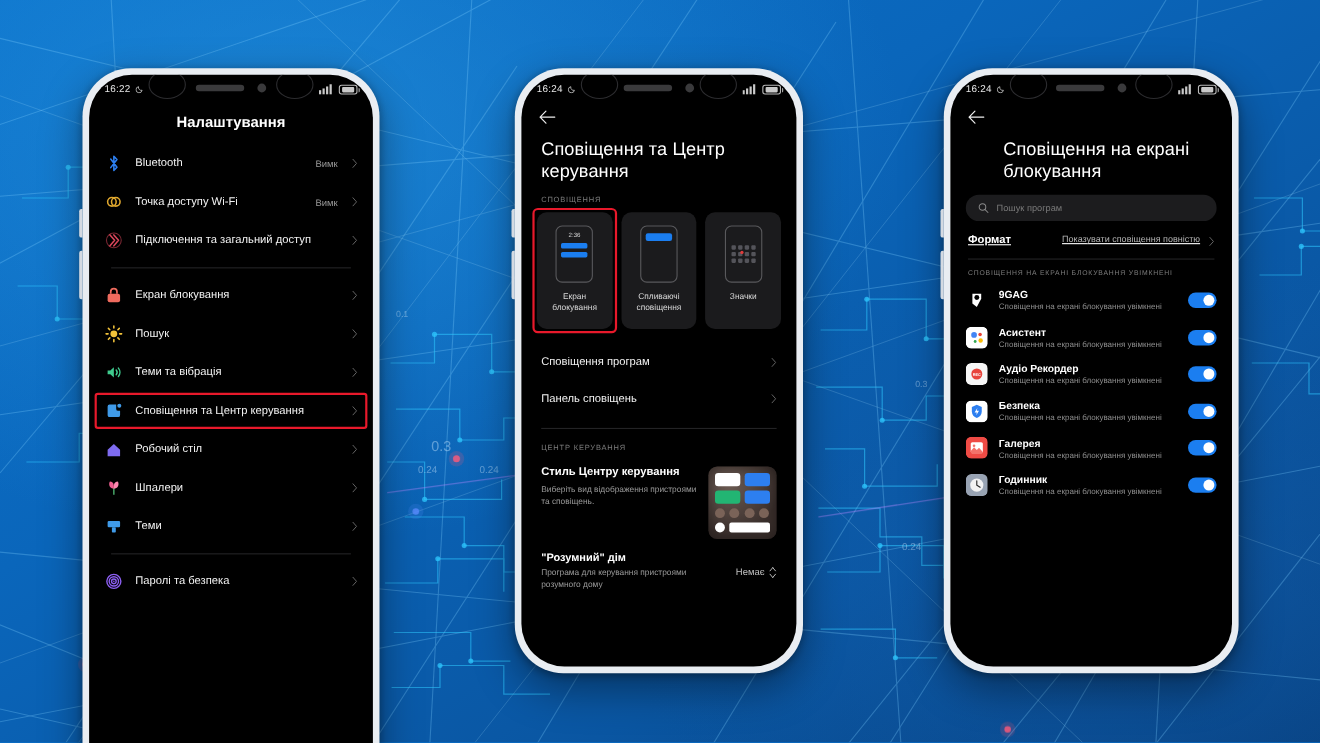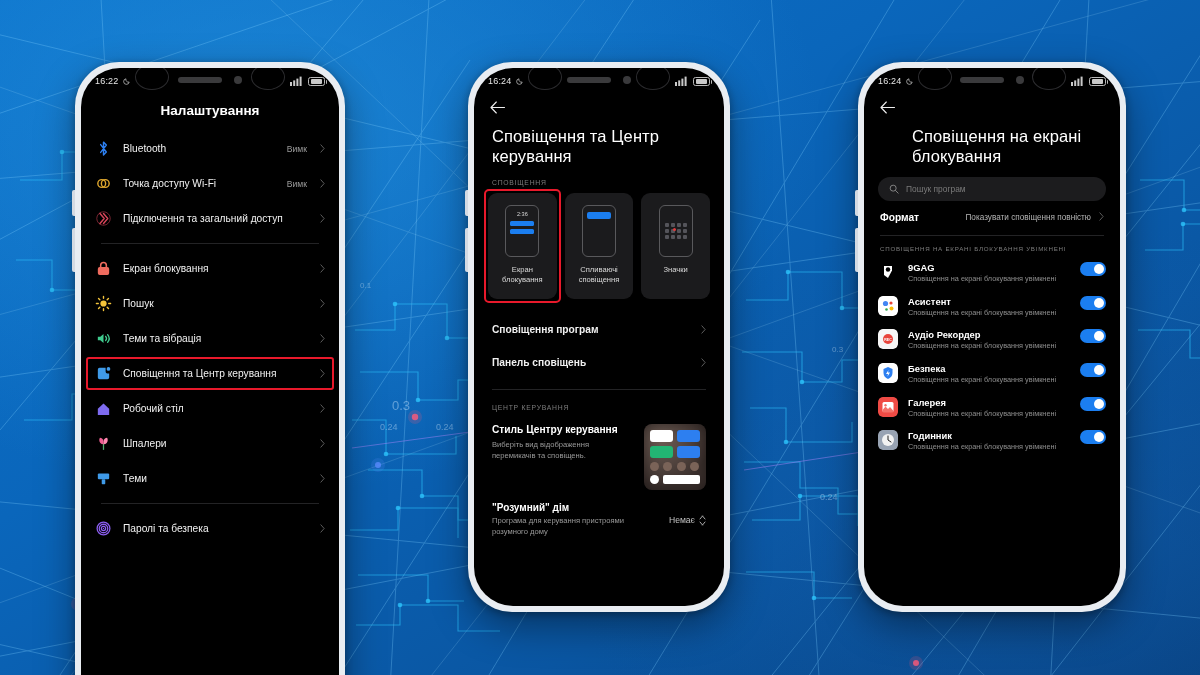--- a/index.html
+++ b/index.html
@@ -131,21 +131,21 @@
   .mini-float { width:24px; height:7px; background:#1b7ef0; border-radius:2px; margin-top:1px; }
   .mini-grid { display:grid; grid-template-columns:repeat(4,1fr); gap:2px; padding:5px 4px; }
   .mini-grid i { width:4px; height:4px; background:#54545a; border-radius:1px; display:block; position:relative;}
   .mini-grid i.dot::after{
     content:""; position:absolute; top:-1.5px; right:-1.5px; width:3px;height:3px;
     background:#e23b3b; border-radius:50%;
   }
   .card-label { font-size:7.6px; color:#d9d9d9; text-align:center; line-height:1.3; }
 
   .row2 { display:flex; align-items:center; padding: 11px 18px; }
-  .row2-label { font-size:10.2px; color:#f0f0f0; flex:1;font-weight:bold; }
+  .row2-label { font-size:10.2px; color:#f0f0f0; flex:1; }
 
   .cc-row { display:flex; align-items:flex-start; padding: 6px 18px 4px; gap:10px; }
   .cc-text { flex:1; }
   .cc-title { font-size:10.2px; font-weight:700; color:#fff; margin-bottom:4px; }
   .cc-sub { font-size:7.6px; color:#9a9a9a; line-height:1.45; }
   .cc-thumb {
     width:62px; height:66px; border-radius:8px; flex:0 0 62px;
     background: radial-gradient(circle at 30% 25%, #6b5a52, #3a2f2c 70%);
     padding:6px; display:flex; flex-direction:column; gap:4px;
     box-shadow: inset 0 0 14px rgba(0,0,0,.4);
@@ -163,25 +163,25 @@
   .sh-title { font-size:10px; font-weight:700; color:#fff; margin-bottom:3px; }
   .sh-sub { font-size:7.6px; color:#9a9a9a; line-height:1.42; }
   .sh-val { font-size:8.6px; color:#c2c2c2; display:flex; align-items:center; gap:4px; }
 
   
   .search {
     margin: 9px 14px 2px; height:24px; background:#1c1c1e; border-radius:13px;
     display:flex; align-items:center; gap:7px; padding: 0 11px;
   }
   .search-ph { font-size:8.4px; color:#7a7a7a; }
-  .fmt-row { display:flex; align-items:flex-start; padding: 9px 16px 9px; gap:8px; }
+  .fmt-row { display:flex; align-items:flex-end; padding: 9px 16px 9px; gap:8px;text-decoration:underline; }
   .fmt-label { font-size:10.2px; font-weight:700; color:#fff; flex:1; }
   .fmt-val { font-size:8.2px; color:#b4b4b4; text-align:right; line-height:1.45; }
 
-  .app-row { display:flex; gap:10px; padding: 6px 14px; }
+  .app-row { display:flex; align-items:center; gap:10px; padding: 6px 14px; }
   .app-ico { width:20px; height:20px; border-radius:5px; flex:0 0 20px; overflow:hidden; }
   .app-text { flex:1; min-width:0; }
   .app-name { font-size:9.4px; color:#fff; font-weight:600; margin-bottom:1px; }
   .app-sub { font-size:7.3px; color:#8e8e8e; line-height:1.32; }
   .toggle {
     width:26px; height:14px; border-radius:8px; background:#1b7ef0;
     position:relative; flex:0 0 26px;
   }
   .toggle::after{
     content:""; position:absolute; right:2px; top:2px; width:10px; height:10px;
@@ -536,21 +536,21 @@
               <path d="M1 1 L5 5.5 L1 10" fill="none" stroke="#c8c8c8" stroke-width="1.1" stroke-linecap="round" stroke-linejoin="round"></path>
             </svg>
           </div>
         </div>
       <div class="divider" style="margin:10px 18px;"></div>
       <div class="section-cap" style="padding-top:4px;">ЦЕНТР КЕРУВАННЯ</div>
 
       <div class="cc-row">
         <div class="cc-text">
           <div class="cc-title">Стиль Центру керування</div>
-          <div class="cc-sub">Виберіть вид відображення перемикачів та сповіщень.</div>
+          <div class="cc-sub">Виберіть вид відображення пристроями та сповіщень.</div>
         </div>
         <div class="cc-thumb">
           <div class="cc-tiles">
             <span style="background:#ffffff"></span>
             <span style="background:#2d7ff0"></span>
             <span style="background:#22b573"></span>
             <span style="background:#2d7ff0"></span>
           </div>
           <div class="cc-dots">
             <i></i>

